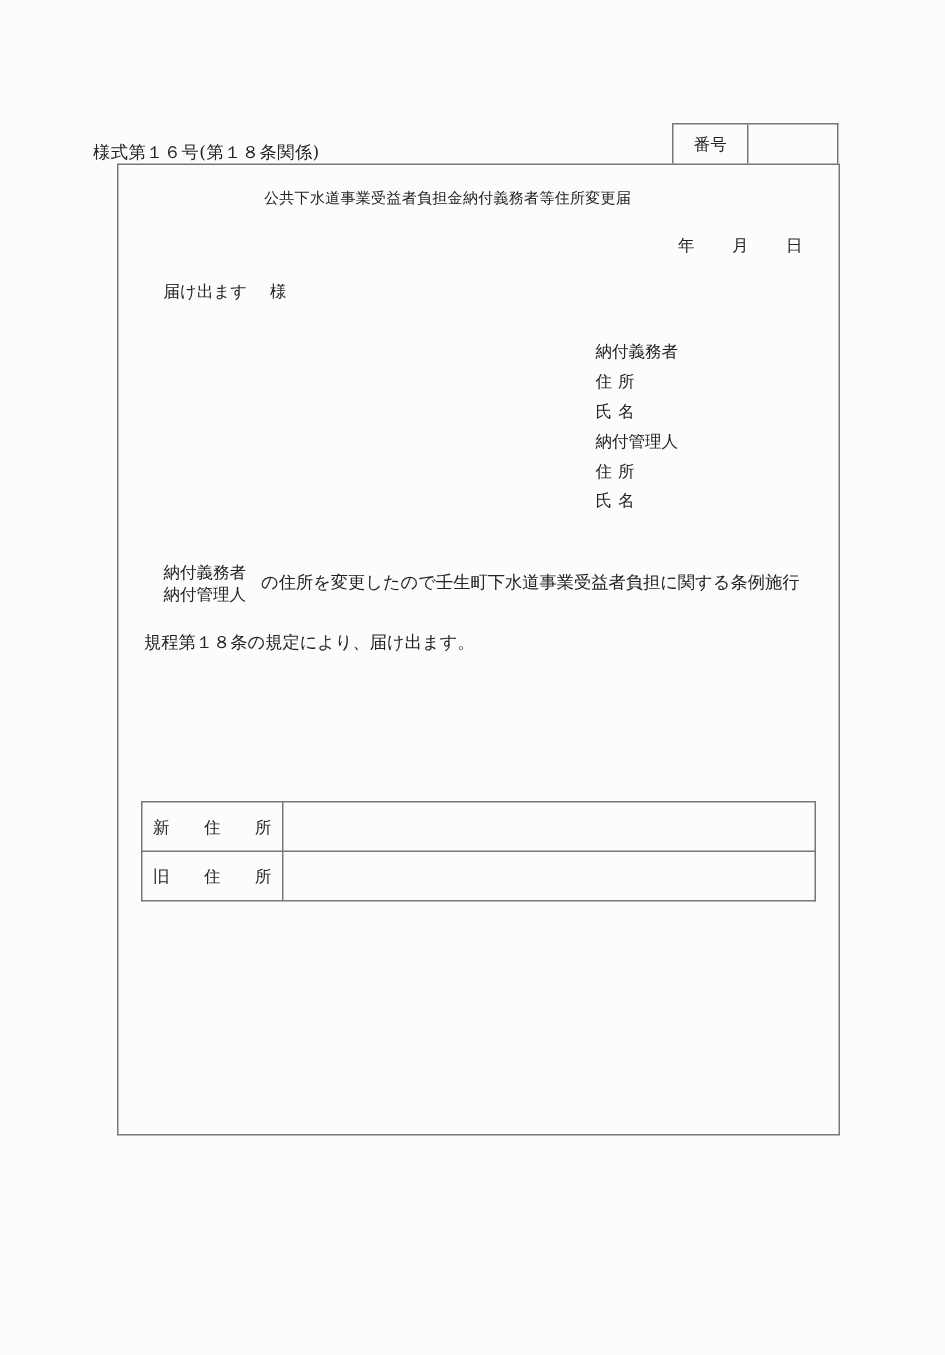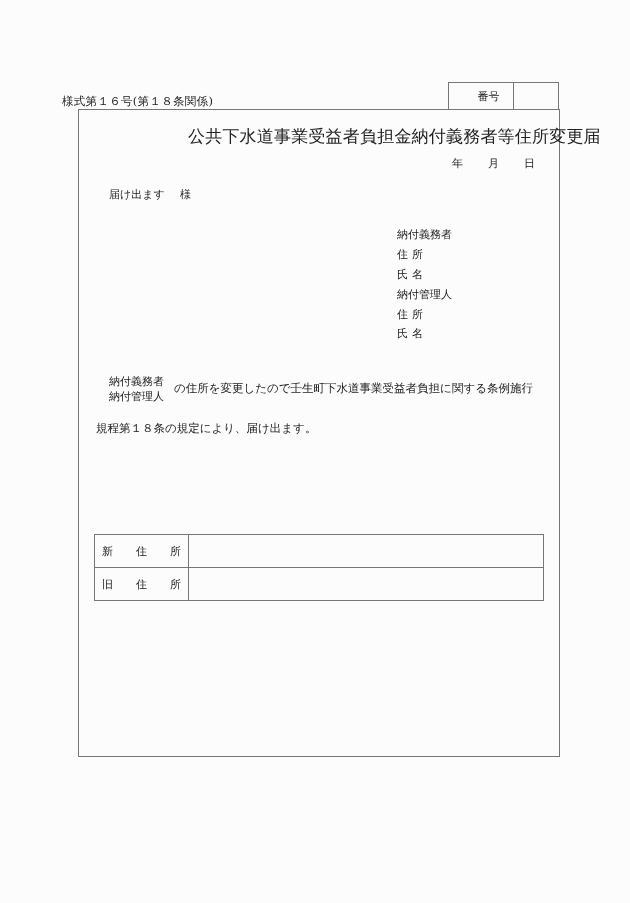--- a/index.html
+++ b/index.html
@@ -22,21 +22,20 @@
     .number-box {
       position: absolute;
       left: 448px;
       top: 82px;
       width: 111px;
       height: 27px;
       border: 1px solid #777;
       border-bottom: none;
       box-sizing: border-box;
       display: flex;
-      padding-left: 15px;
     }
     .number-box .nb-label {
       width: 49px;
       border-right: 1px solid #777;
       display: flex;
       align-items: center;
       justify-content: center;
       font-size: 11px;
     }
     .number-box .nb-value { flex: 1; }
@@ -44,21 +43,21 @@
     .outer-box {
       position: absolute;
       left: 78px;
       top: 109px;
       width: 482px;
       height: 648px;
       border: 1px solid #777;
       box-sizing: border-box;
     }
 
-    .title { left: 188px; top: 125px; font-size: 17px; letter-spacing: 0.2px; }
+    .title { left: 176px; top: 125px; font-size: 10px; letter-spacing: 0.2px; }
     .date { top: 156px; font-size: 11px; }
     .date-year { left: 452px; }
     .date-month { left: 488px; }
     .date-day { left: 524px; }
 
     .addressee-name { left: 109px; top: 187px; font-size: 11px; }
     .addressee-sama { left: 180px; top: 187px; font-size: 11px; }
 
     .applicant { left: 397px; font-size: 11px; }
     .applicant.spaced { letter-spacing: 4px; }

